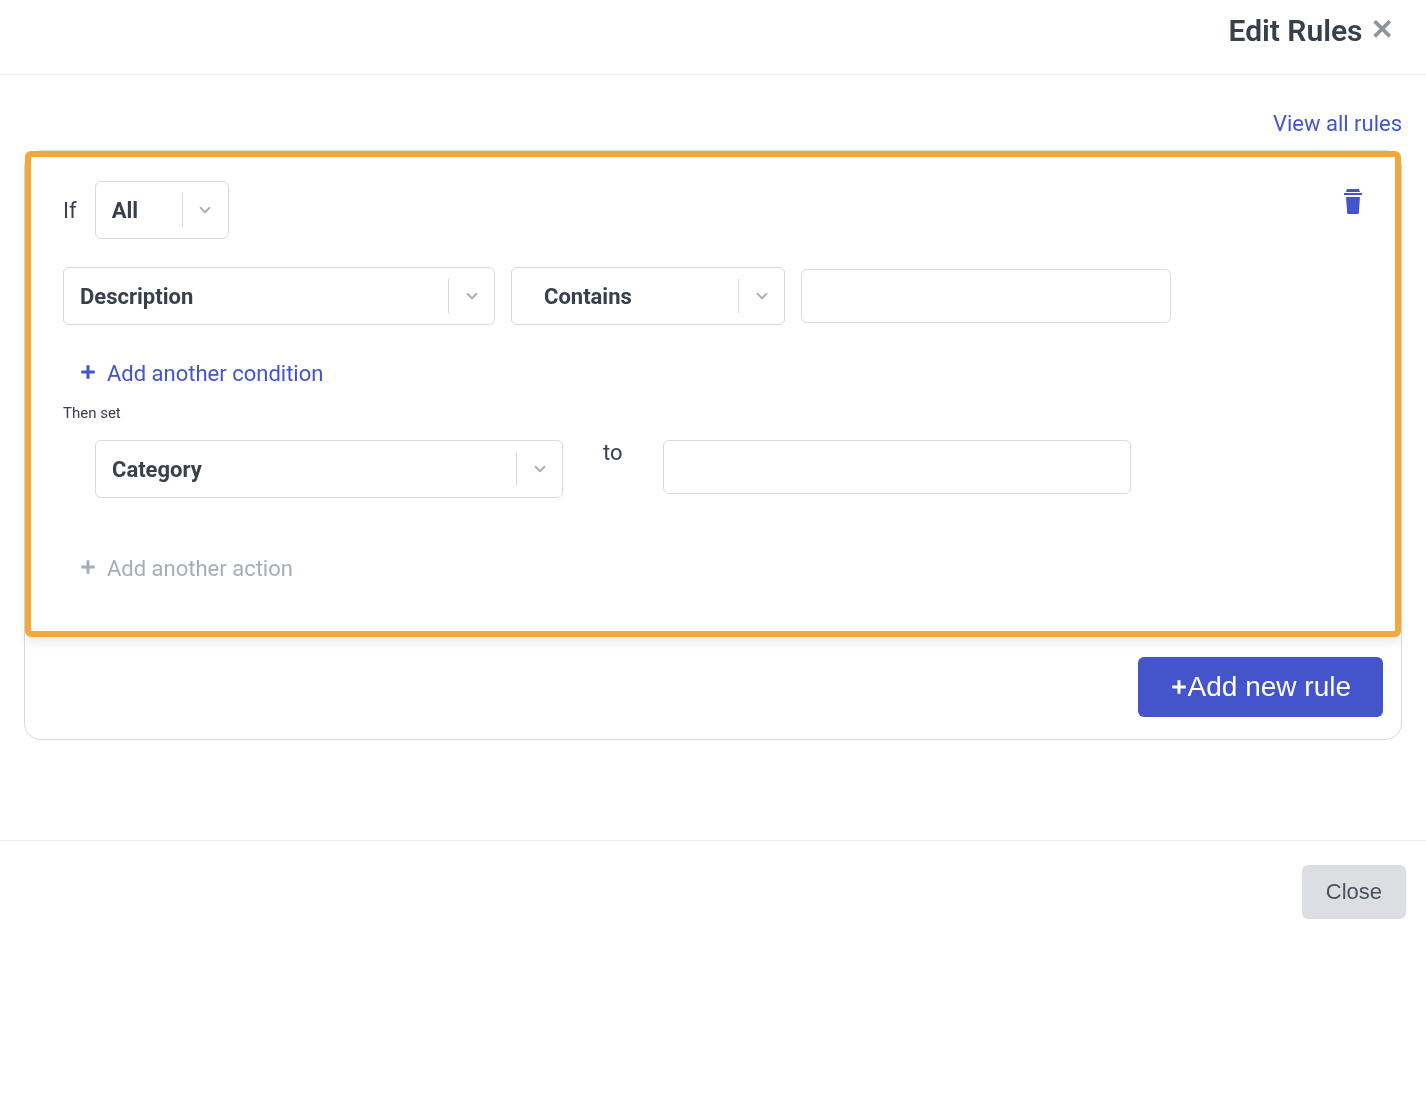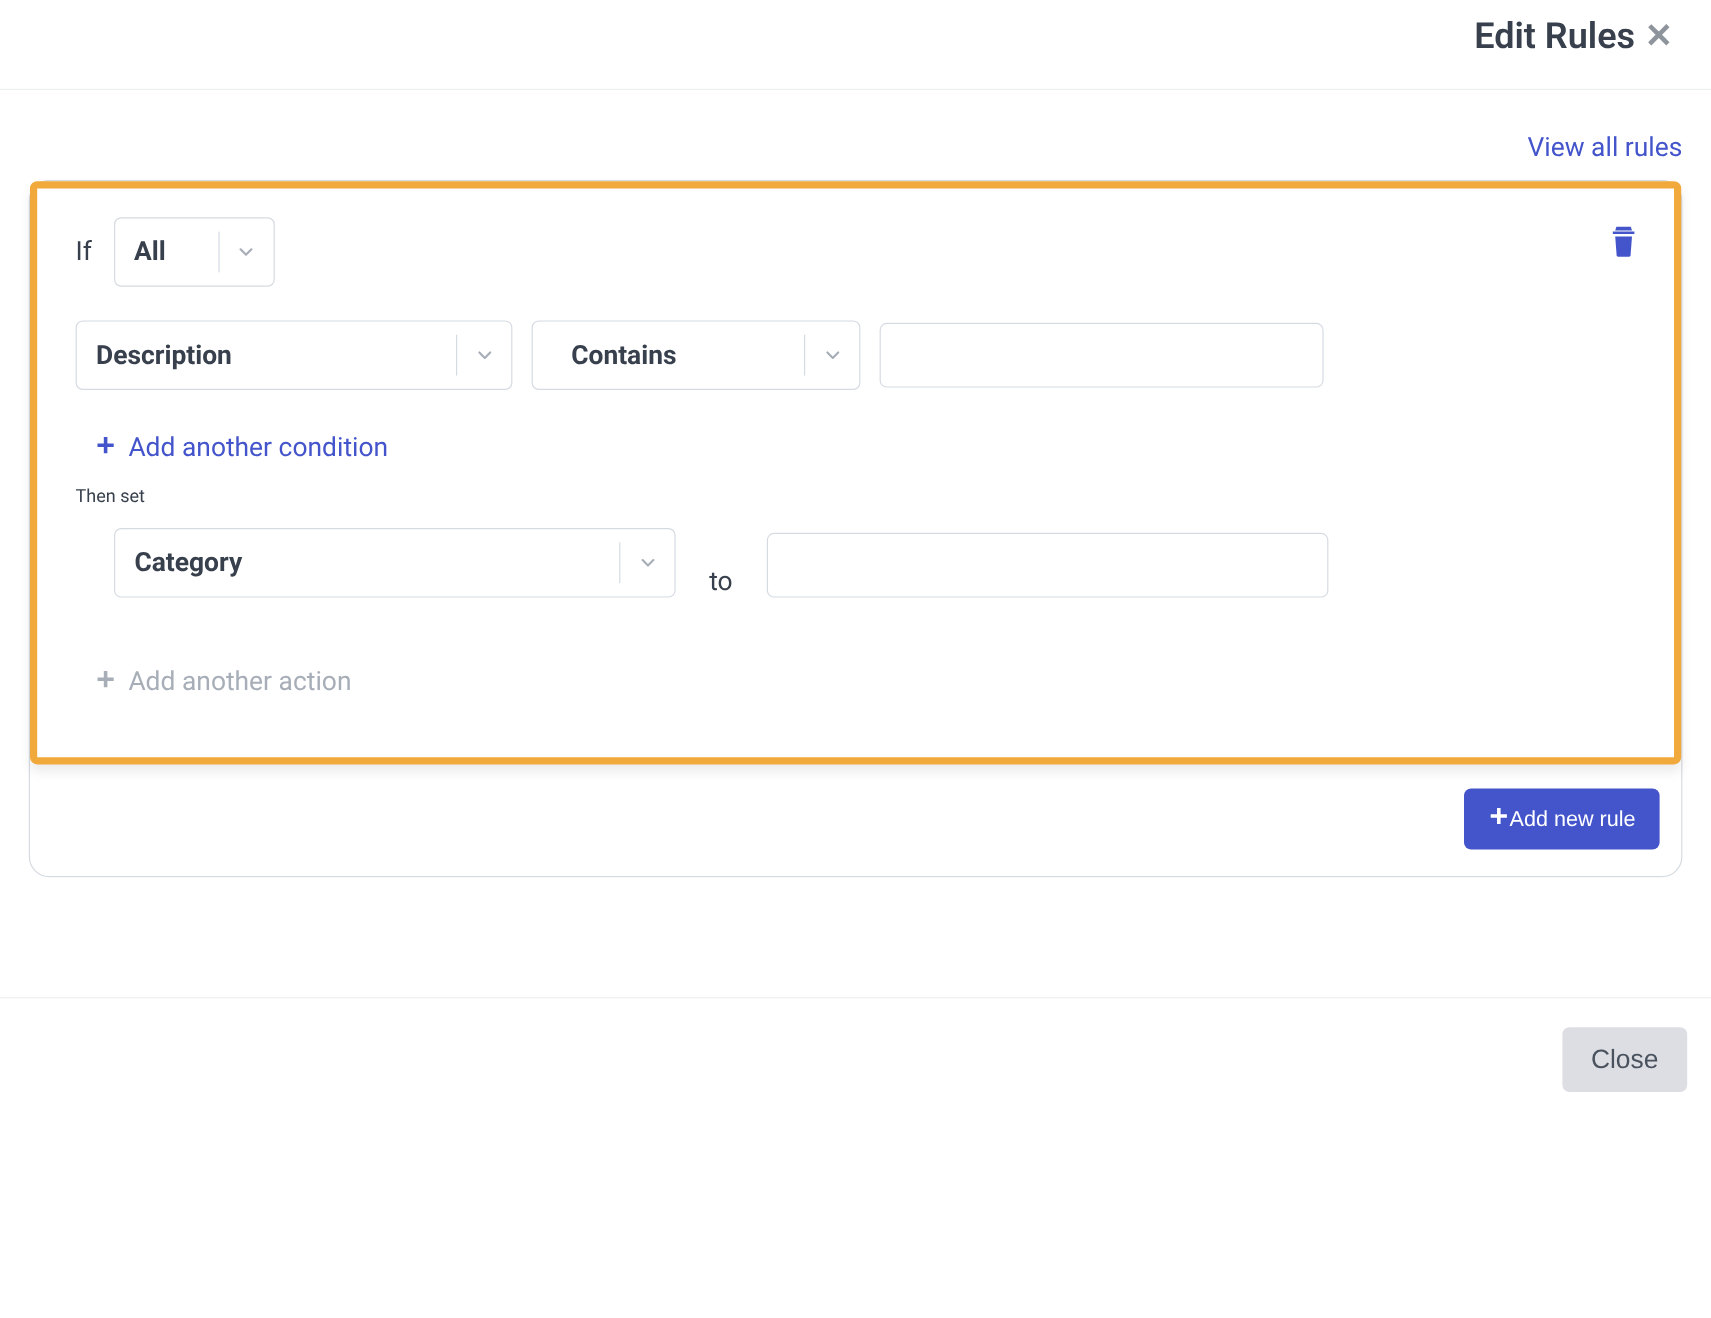--- a/index.html
+++ b/index.html
@@ -92,21 +92,21 @@
     display: inline-flex;
     align-items: center;
     border: 1px solid var(--border-gray);
     border-radius: 6px;
     background: #fff;
     height: 58px;
     cursor: pointer;
     font-weight: bold;
   }
   .select.small { width: 134px; }
-  .select.med   { width: 364px; }
+  .select.med   { width: 432px; }
   .select.med2  { width: 274px; padding-left: 16px; }
   .select.wide  { width: 468px; }
 
   .select .sel-text {
     flex: 1;
     padding: 0 16px;
     font-size: 22px;
     color: var(--text-dark);
     white-space: nowrap;
     overflow: hidden;
@@ -173,44 +173,44 @@
   .plus-svg.disabled path { fill: var(--icon-gray); }
 
   .then-label {
     font-size: 15px;
     color: var(--text-dark);
     margin: 18px 0 18px 0;
   }
 
   .action-row {
     display: flex;
-    align-items: flex-end;
-    gap: 28px;
+    align-items: flex-start;
+    gap: 40px;
     margin-bottom: 38px;
     padding-left: 32px;
   }
   .to-label {
     font-size: 22px;
     color: var(--text-dark);
   }
 
   .footer-actions {
     display: flex;
     justify-content: flex-end;
     padding: 20px 18px 22px 18px;
   }
   .btn-primary {
     display: inline-flex;
     align-items: center;
     background: var(--primary-bg);
     color: var(--primary-text);
-    font-size: 18px;
+    font-size: 28px;
     border: none;
     border-radius: 6px;
-    padding: 14px 20px;
+    padding: 14px 32px;
     cursor: pointer;
   }
   .btn-primary .plus-svg path { fill: #fff; }
 
   .modal-footer {
     margin-top: 100px;
     border-top: 1px solid #eceef1;
     display: flex;
     justify-content: flex-end;
     padding: 24px 20px 24px 20px;

